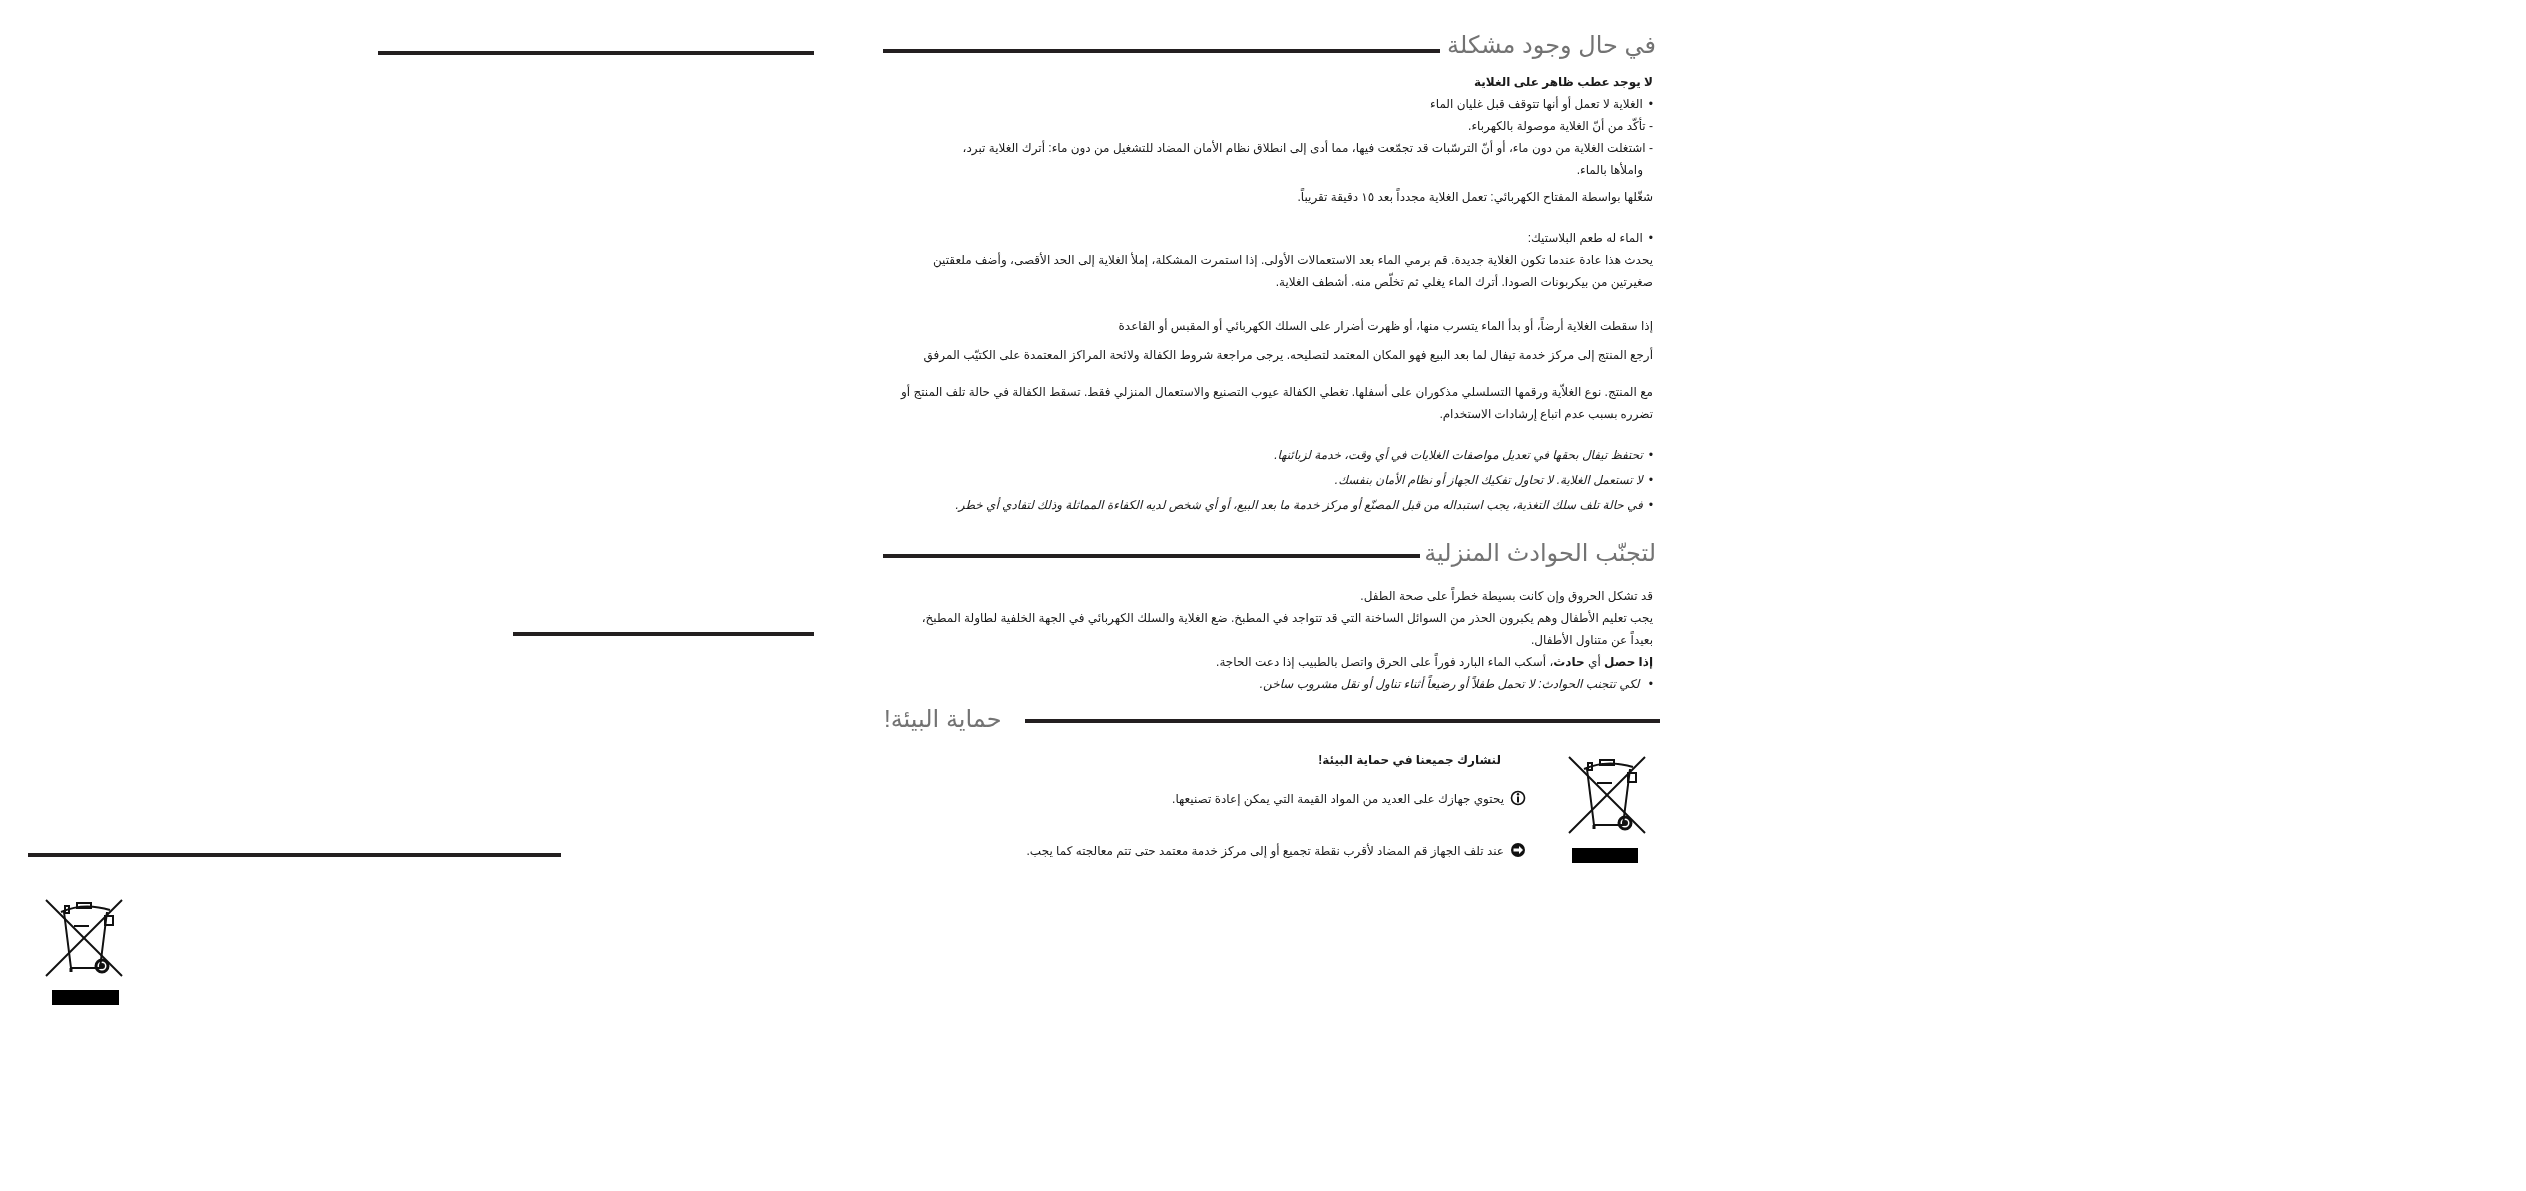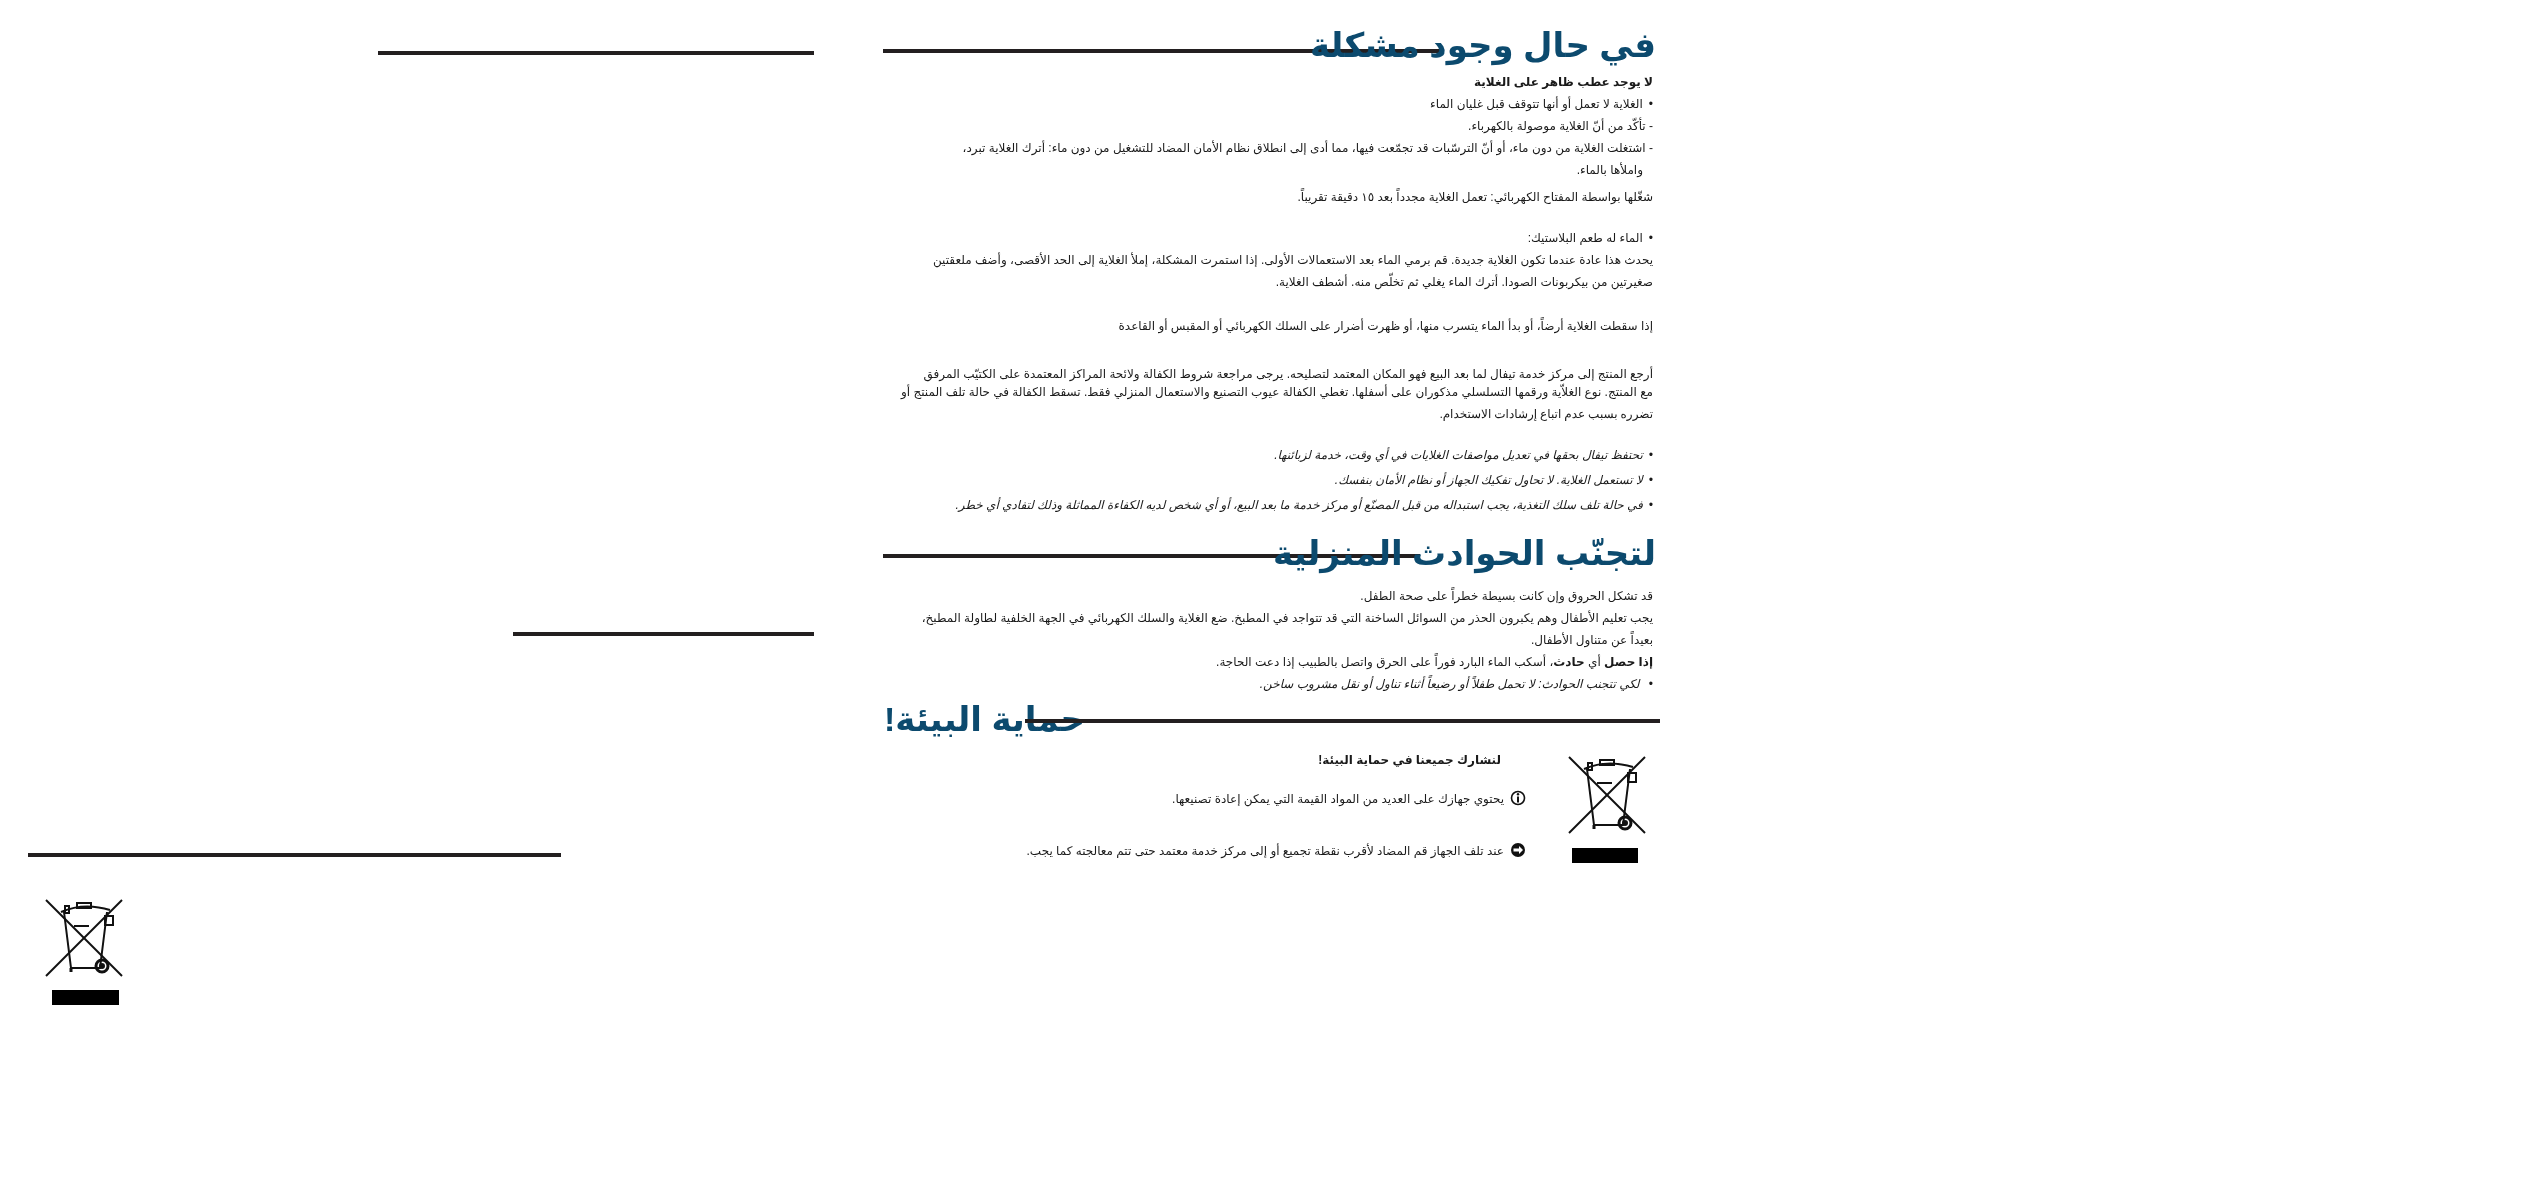--- a/index.html
+++ b/index.html
@@ -13,23 +13,23 @@
       position: relative;
       overflow: hidden;
       font-family: "Liberation Sans", "DejaVu Sans", sans-serif;
       color: #1a1a1a;
     }
     .rule { position: absolute; height: 4px; background: #231f20; }
 
     .heading {
       position: absolute;
       direction: rtl;
-      font-size: 34px;
-      font-weight: bold;
-      color: #0c4a6e;
+      font-size: 24px;
+      font-weight: normal;
+      color: #737373;
       white-space: nowrap;
       line-height: 34px;
     }
     .line {
       position: absolute;
       direction: rtl;
       font-size: 12px;
       line-height: 16px;
       white-space: nowrap;
       color: #1a1a1a;
@@ -84,21 +84,21 @@
 <div class="line" style="right:873px; top:140px;">- اشتغلت الغلاية من دون ماء، أو أنّ الترسّبات قد تجمّعت فيها، مما أدى إلى انطلاق نظام الأمان المضاد للتشغيل من دون ماء: أترك الغلاية تبرد،</div>
 <div class="line" style="right:883px; top:162px;">واملأها بالماء.</div>
 <div class="line" style="right:873px; top:189px;">شغّلها بواسطة المفتاح الكهربائي: تعمل الغلاية مجدداً بعد ١٥ دقيقة تقريباً.</div>
 
 <div class="line bullet" style="right:873px; top:230px;">الماء له طعم البلاستيك:</div>
 <div class="line" style="right:873px; top:252px;">يحدث هذا عادة عندما تكون الغلاية جديدة. قم برمي الماء بعد الاستعمالات الأولى. إذا استمرت المشكلة، إملأ الغلاية إلى الحد الأقصى، وأضف ملعقتين</div>
 <div class="line" style="right:873px; top:274px;">صغيرتين من بيكربونات الصودا. أترك الماء يغلي ثم تخلّص منه. أشطف الغلاية.</div>
 
 <div class="line" style="right:873px; top:318px;">إذا سقطت الغلاية أرضاً، أو بدأ الماء يتسرب منها، أو ظهرت أضرار على السلك الكهربائي أو المقبس أو القاعدة</div>
 
-<div class="line" style="right:873px; top:366px;text-align:right;">أرجع المنتج إلى مركز خدمة تيفال لما بعد البيع فهو المكان المعتمد لتصليحه. يرجى مراجعة شروط الكفالة ولائحة المراكز المعتمدة على الكتيّب المرفق</div>
+<div class="line" style="right:873px; top:347px;text-align:right;">أرجع المنتج إلى مركز خدمة تيفال لما بعد البيع فهو المكان المعتمد لتصليحه. يرجى مراجعة شروط الكفالة ولائحة المراكز المعتمدة على الكتيّب المرفق</div>
 <div class="line" style="right:873px; top:384px;">مع المنتج. نوع الغلاّية ورقمها التسلسلي مذكوران على أسفلها. تغطي الكفالة عيوب التصنيع والاستعمال المنزلي فقط. تسقط الكفالة في حالة تلف المنتج أو</div>
 <div class="line" style="right:873px; top:406px;font-family:Liberation Serif, serif;">تضرره بسبب عدم اتباع إرشادات الاستخدام.</div>
 
 <div class="line italic bullet" style="right:873px; top:447px;">تحتفظ تيفال بحقها في تعديل مواصفات الغلايات في أي وقت، خدمة لزبائنها.</div>
 <div class="line italic bullet" style="right:873px; top:472px;">لا تستعمل الغلاية. لا تحاول تفكيك الجهاز أو نظام الأمان بنفسك.</div>
 <div class="line italic bullet" style="right:873px; top:497px;">في حالة تلف سلك التغذية، يجب استبداله من قبل المصنّع أو مركز خدمة ما بعد البيع، أو أي شخص لديه الكفاءة المماثلة وذلك لتفادي أي خطر.</div>
 
 <div class="rule" style="left:883px; top:554px; width:537px;"></div>
 <div class="heading" style="right:870px; top:536px;">لتجنّب الحوادث المنزلية</div>
 

